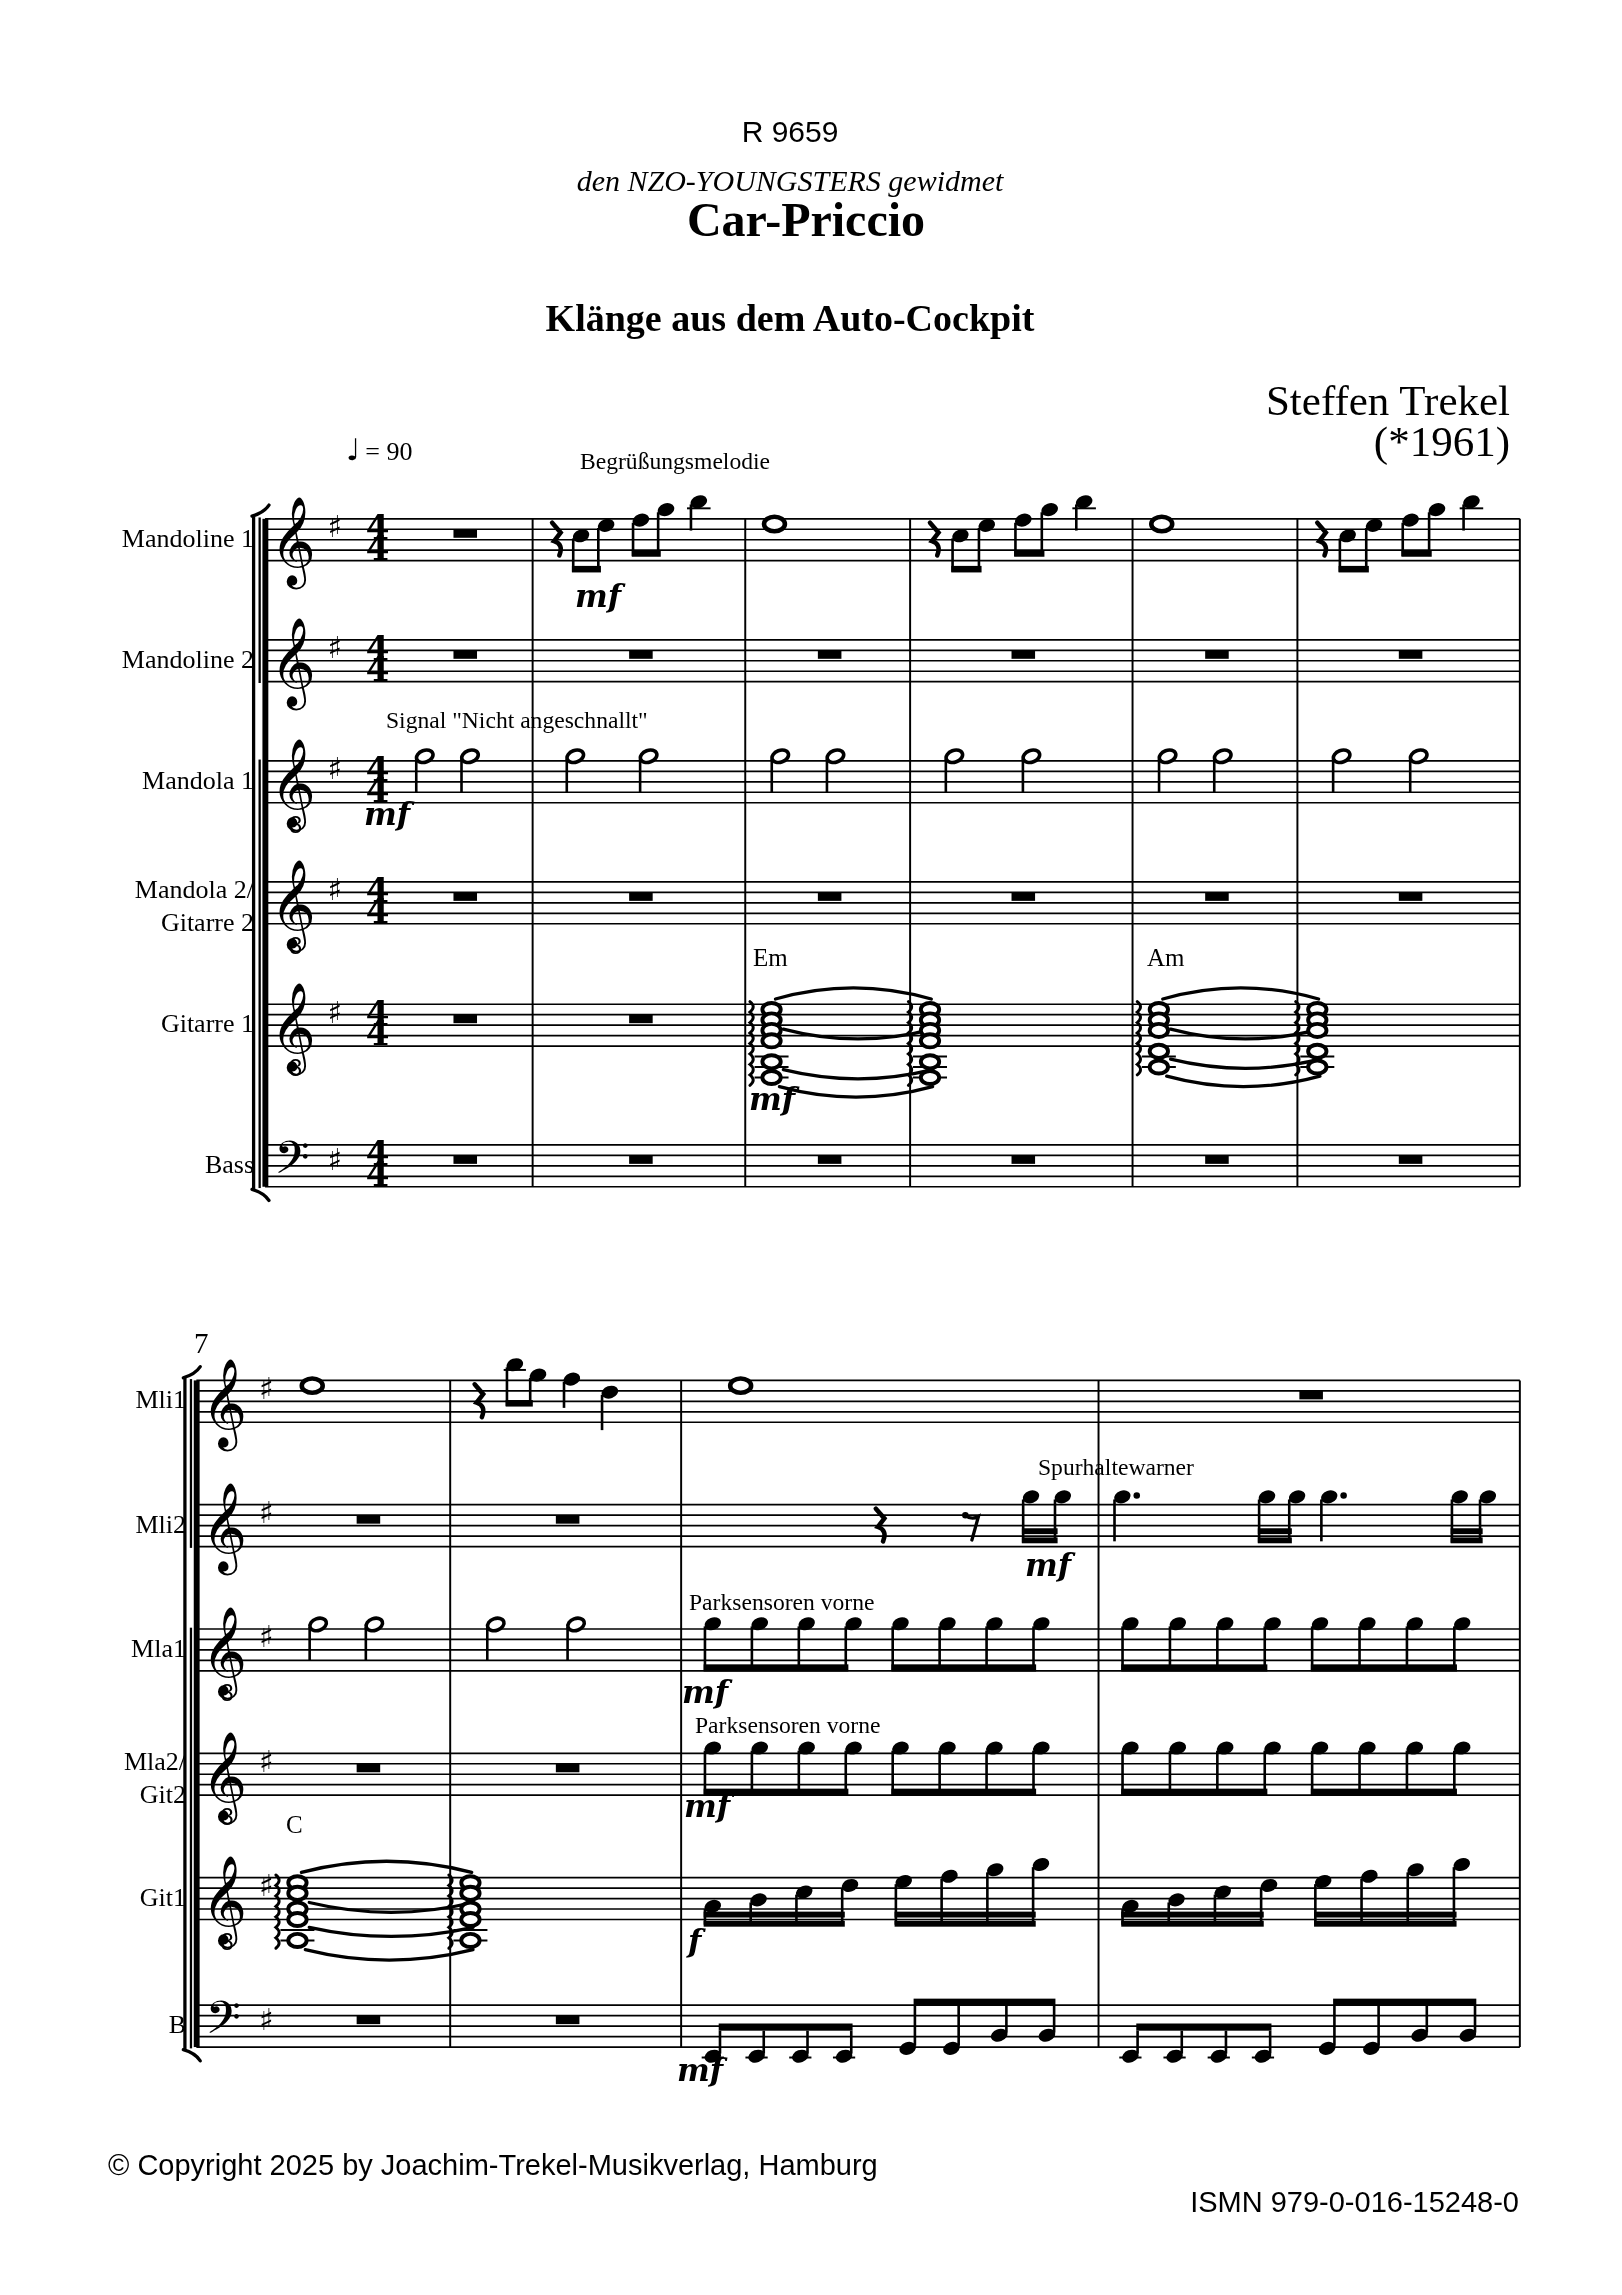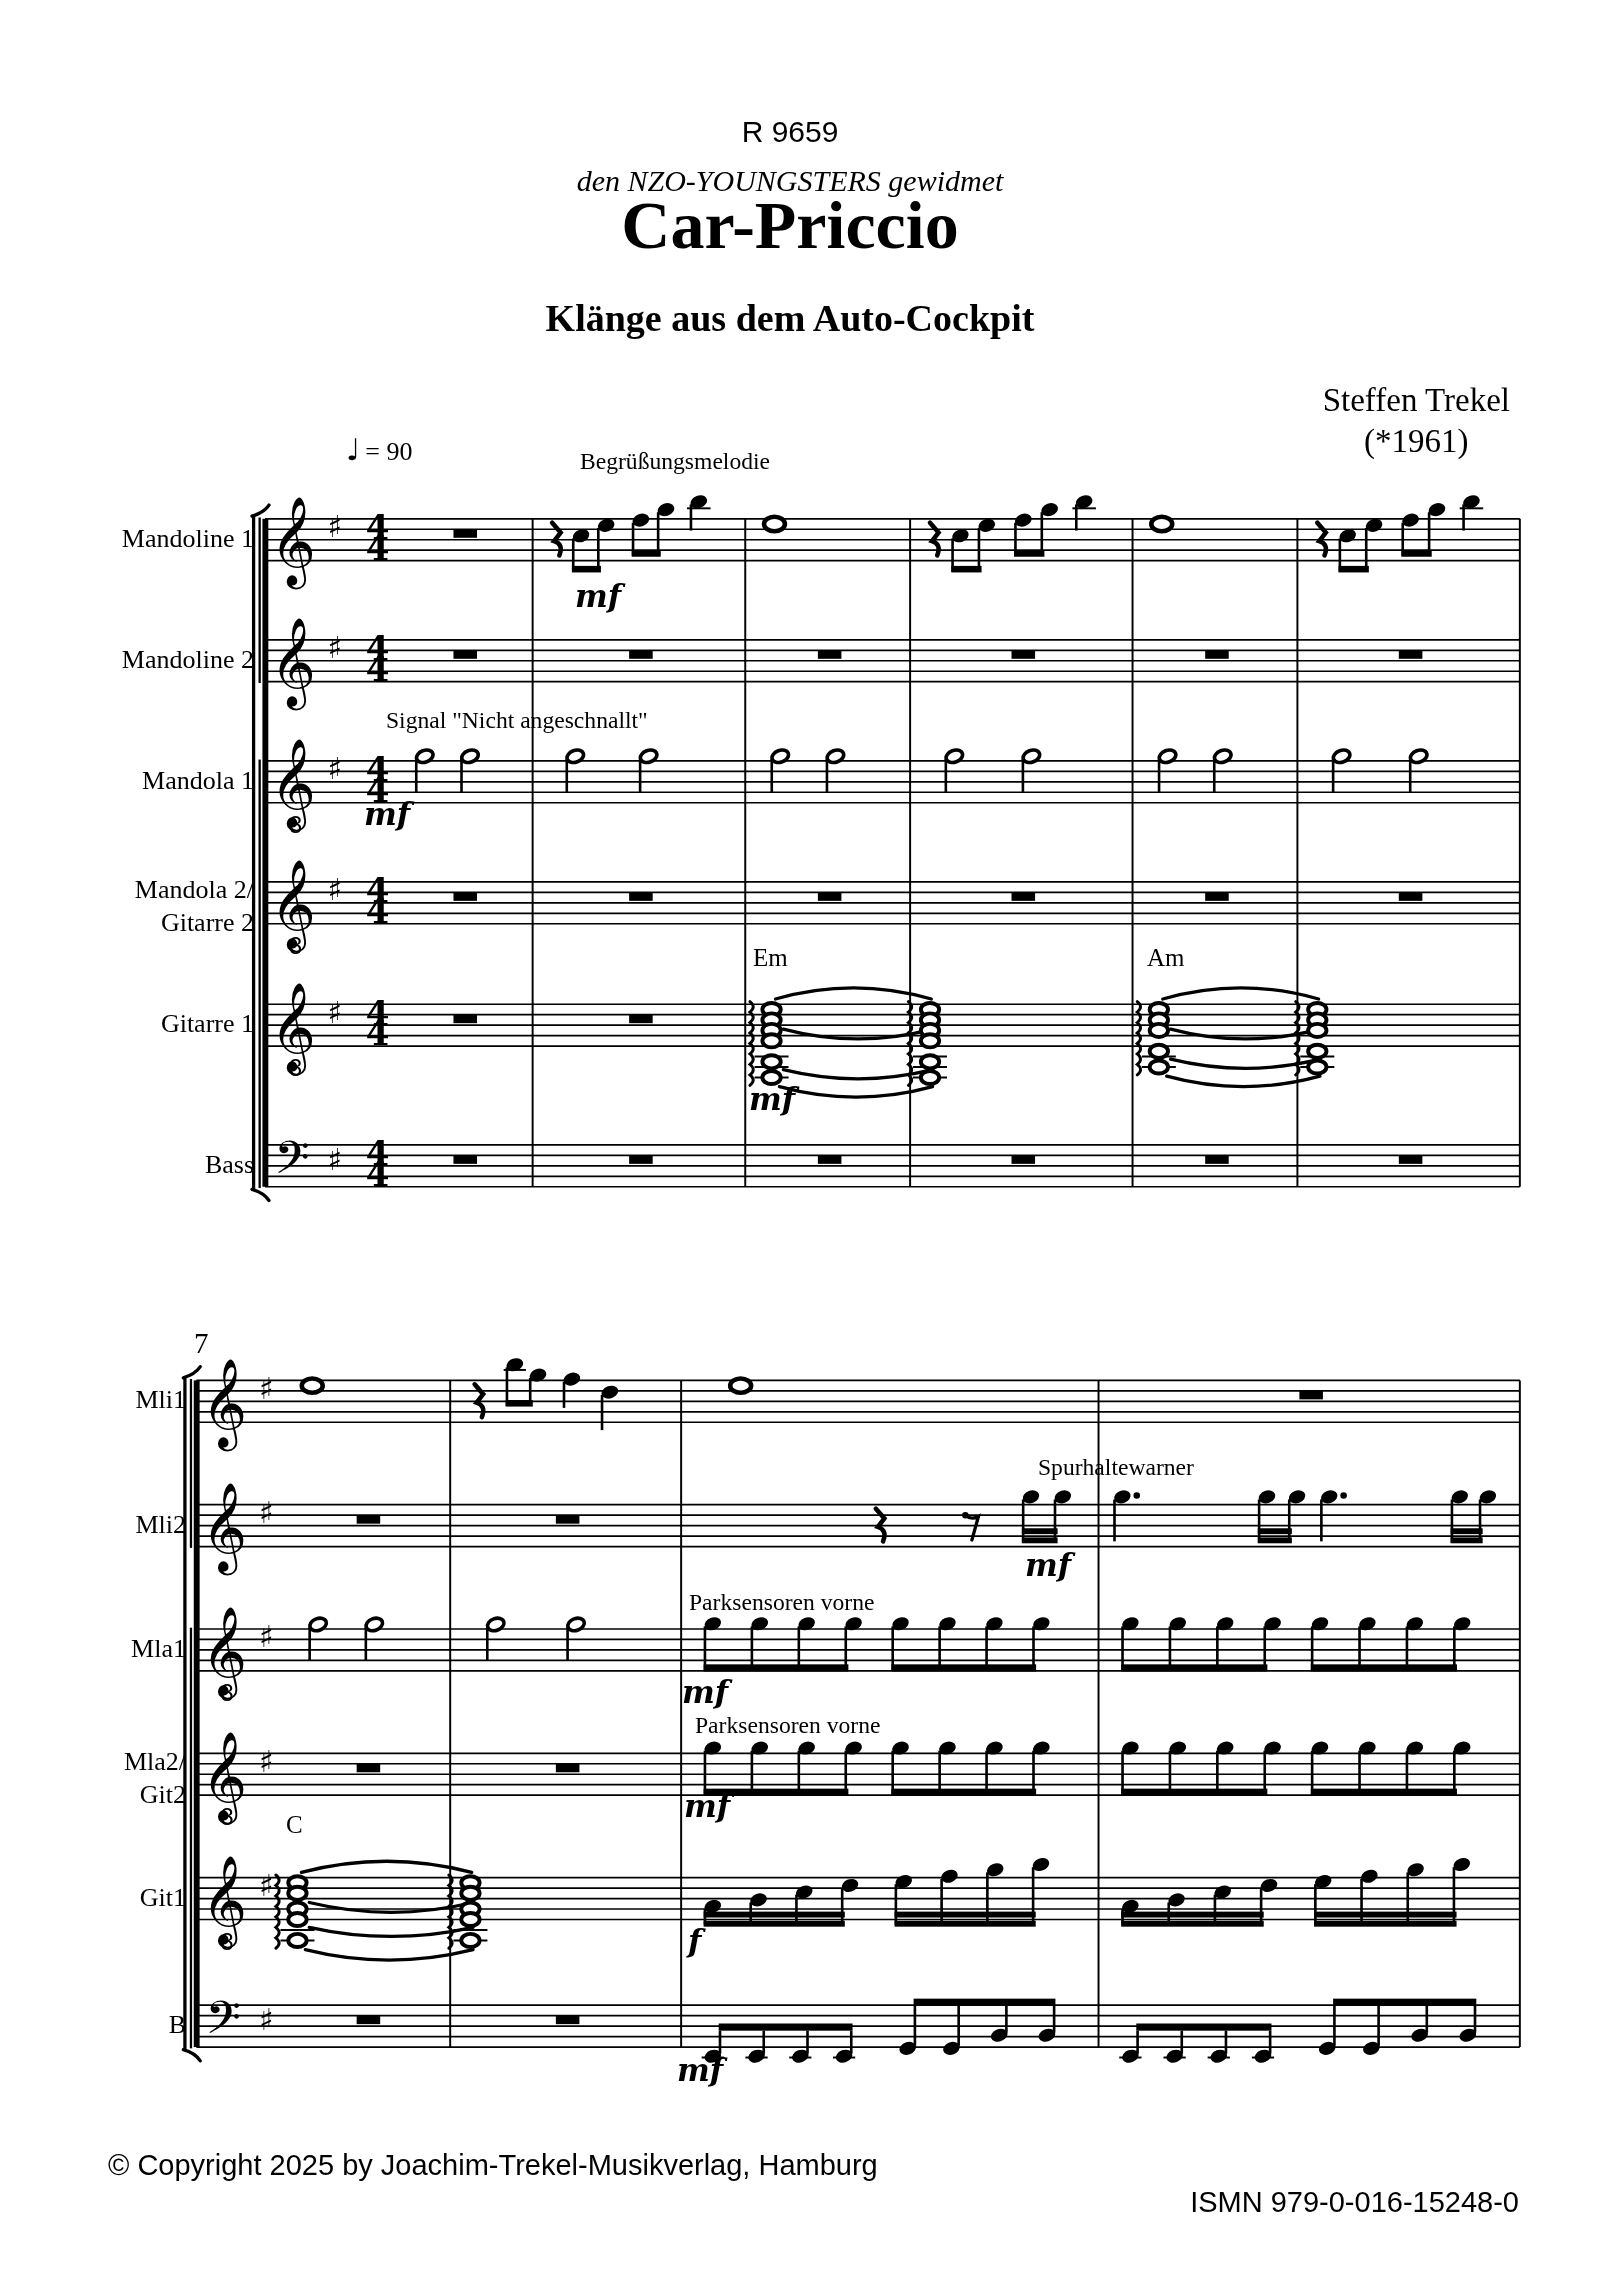--- a/index.html
+++ b/index.html
@@ -4,23 +4,23 @@
 <title>Car-Priccio</title>
 <style>
   html,body{margin:0;padding:0;background:#e8e8e8;}
   .page{position:relative;width:1622px;height:2295px;background:#ffffff;margin:0 auto;
         font-family:"Liberation Serif","DejaVu Serif",serif;color:#000;overflow:hidden;}
   .abs{position:absolute;}
   .center{left:0;width:1580px;text-align:center;}
   .sans{font-family:"Liberation Sans","DejaVu Sans",sans-serif;}
   .catalog{top:115px;font-size:30px;}
   .dedication{top:164px;font-size:30px;font-style:italic;}
-  .title{top:186px;font-size:68px;font-weight:bold;}
+  .title{top:192px;font-size:48px;font-weight:bold;padding-left:16px;}
   .subtitle{top:296px;font-size:38px;font-weight:bold;}
-  .composer-block{top:380px;right:112px;text-align:center;font-size:33px;line-height:41px;}
+  .composer-block{top:380px;right:112px;text-align:right;font-size:43px;line-height:41px;}
   .tempo{left:346px;top:432px;font-size:26px;}
   .tempo .notesym{font-family:"DejaVu Sans",sans-serif;font-size:30px;margin-right:5.2px;}
   .footer-left{left:108px;top:2149px;font-size:29px;}
   .footer-right{right:103px;top:2149px;font-size:29px;margin-top:37px;}
   .staff-label{position:absolute;text-align:right;font-size:26px;line-height:33px;}
   .ann-text{position:absolute;font-size:23.6px;white-space:nowrap;}
   .ann-chord{position:absolute;font-size:25px;white-space:nowrap;}
   .ann-dyn{position:absolute;font-size:31px;font-weight:bold;font-style:italic;
            font-family:"DejaVu Serif",serif;white-space:nowrap;}
   .measure-number{position:absolute;font-size:29px;}

